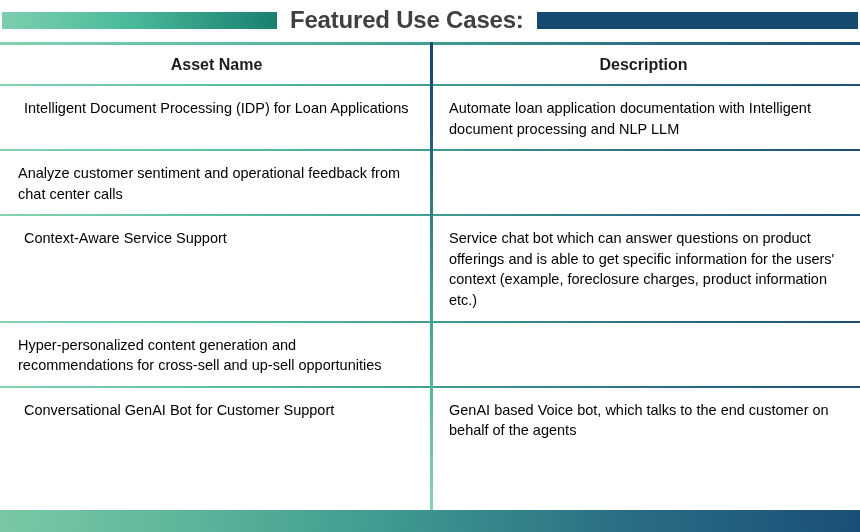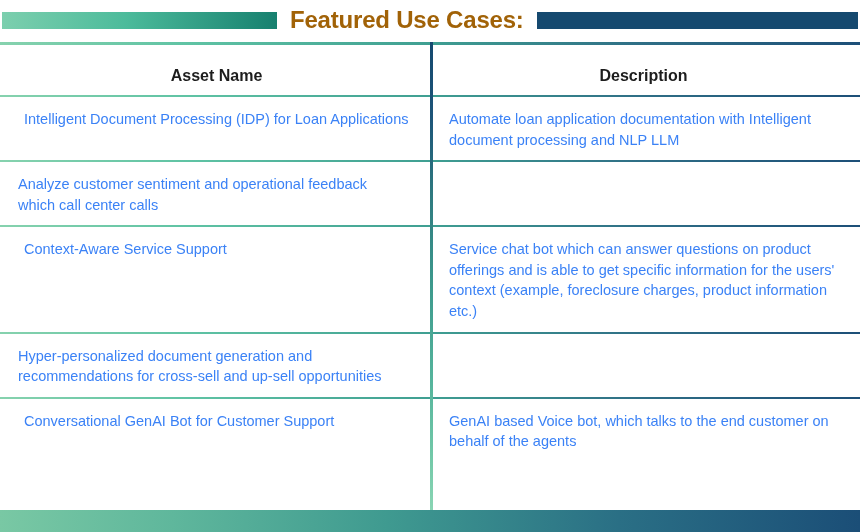--- a/index.html
+++ b/index.html
@@ -33,21 +33,21 @@
   }
   .rule-left {
     width: 275px;
     height: 17px;
     margin-left: 2px;
     background: linear-gradient(to right, #7ccfae 0%, #4cbb9b 45%, #17806f 100%);
   }
   .title-text {
     font-size: 24px;
     font-weight: bold;
-    color: #a16207;
+    color: #404040;
     white-space: nowrap;
     padding: 0 13px;
     letter-spacing: -0.2px;
     line-height: 1;
   }
   .rule-right {
     flex: 1;
     height: 17px;
     margin-right: 2px;
     background: #15496f;
@@ -79,34 +79,34 @@
     box-sizing: border-box;
   }
   .cell {
     box-sizing: border-box;
     padding: 12px 22px 10px 24px;
   }
   .cell-name { width: 431px; }
   .cell-desc { width: 429px; padding-left: 18px; }
 
   .head-row .cell {
-    padding-top: 22px;
+    padding-top: 11px;
     padding-bottom: 10px;
     text-align: center;
   }
   .head-text {
     font-size: 16px;
     font-weight: bold;
     color: #1d1d1d;
   }
 
   .body-text {
     font-size: 14.5px;
     line-height: 1.42;
-    color: #3b82f6;
+    color: #000000;
     white-space: pre-line;
   }
 
   
   .vdivider {
     position: absolute;
     left: 430px;
     top: 42px;
     width: 3px;
     height: 470px;
@@ -167,40 +167,40 @@
       </div>
       <div class="cell cell-desc">
         <div class="body-text">Automate loan application documentation with Intelligent document processing and NLP LLM</div>
       </div>
     </div>
 
     <div class="sep thin"></div>
 
     <div class="row">
       <div class="cell cell-desc">
-        <div class="body-text">Analyze customer sentiment and operational feedback which call center calls</div>
+        <div class="body-text">Analyze customer sentiment and operational feedback from chat center calls</div>
       </div>
     </div>
 
     <div class="sep thin"></div>
 
     <div class="row">
       <div class="cell cell-name">
         <div class="body-text">Context-Aware Service Support</div>
       </div>
       <div class="cell cell-desc">
         <div class="body-text">Service chat bot which can answer questions on product offerings and is able to get specific information for the users' context (example, foreclosure charges, product information etc.)</div>
       </div>
     </div>
 
     <div class="sep thin"></div>
 
     <div class="row">
       <div class="cell cell-desc">
-        <div class="body-text">Hyper-personalized document generation and recommendations for cross-sell and up-sell opportunities</div>
+        <div class="body-text">Hyper-personalized content generation and recommendations for cross-sell and up-sell opportunities</div>
       </div>
     </div>
 
     <div class="sep thin"></div>
 
     <div class="row">
       <div class="cell cell-name">
         <div class="body-text">Conversational GenAI Bot for Customer Support</div>
       </div>
       <div class="cell cell-desc">

